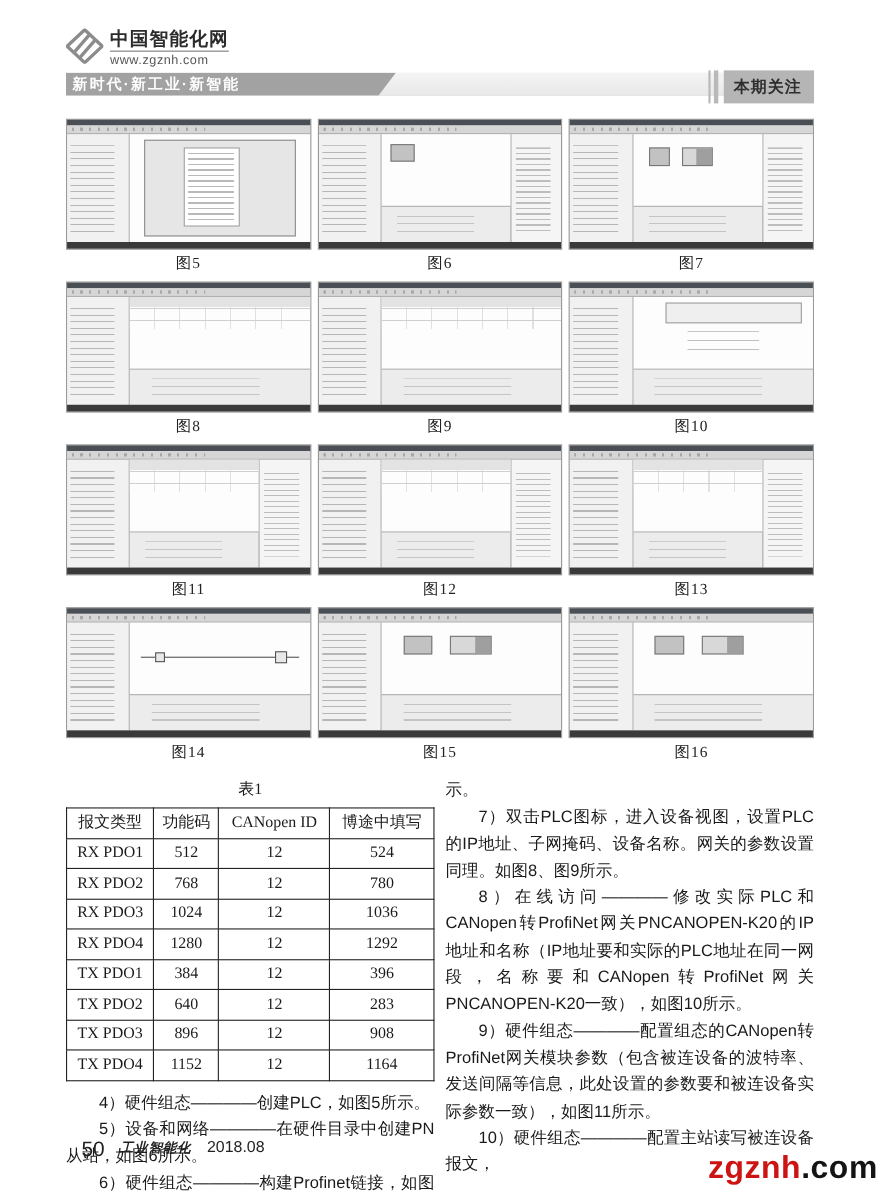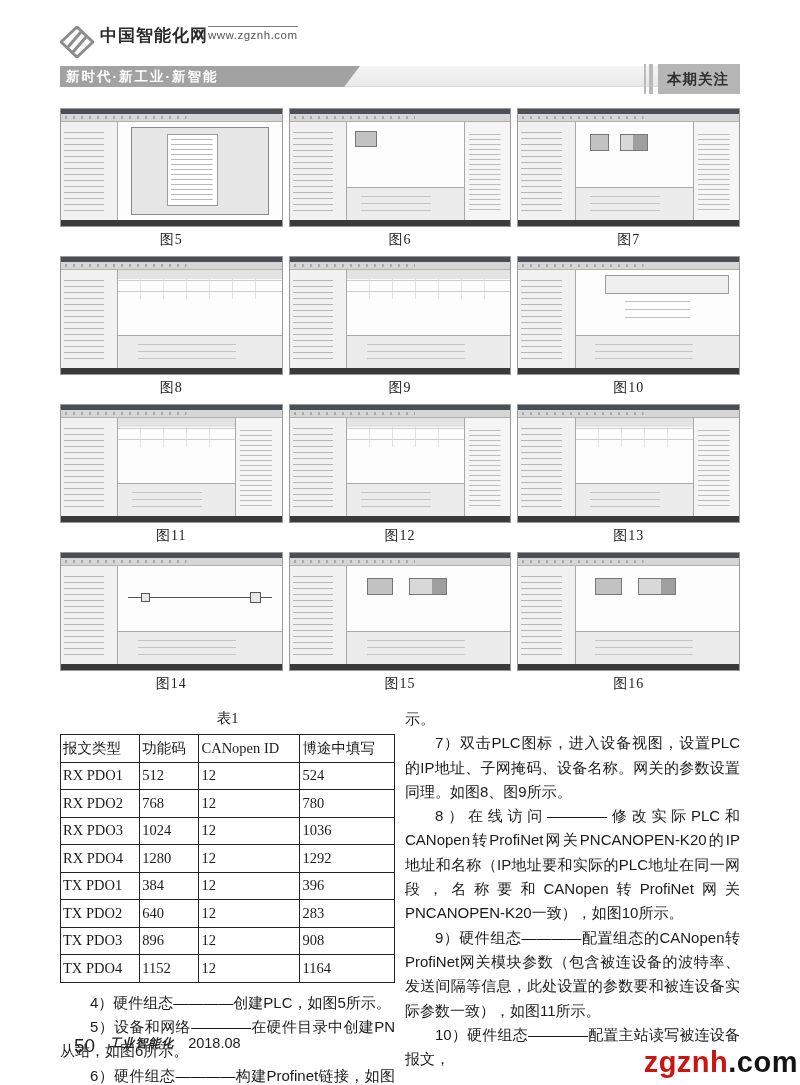--- a/index.html
+++ b/index.html
@@ -4,21 +4,21 @@
 <style>
   * { margin:0; padding:0; box-sizing:border-box; }
   html,body { background:#ffffff; }
   body { font-family:"Liberation Sans","DejaVu Sans",sans-serif; color:#1a1a1a; }
   .page { position:relative; width:800px; height:1085px; background:#fff; overflow:hidden; padding:0 60px; }
 
   
   .hdr { padding-top:26px; }
   .logo-row { display:flex; align-items:flex-start; gap:6px; height:38px; }
   .logo-mark { width:34px; height:32px; }
-  .logo-text { display:flex; flex-direction:row; }
+  .logo-text { display:flex; flex-direction:column; }
   .logo-title { font-size:17px; font-weight:bold; color:#2b2b2b; letter-spacing:1px; line-height:20px; }
   .logo-url { font-size:11.5px; color:#555; border-top:1.5px solid #7a7a7a; line-height:14px; padding-top:1px; letter-spacing:.5px; }
 
   .banner { position:relative; margin-top:2px; height:30px; }
   .banner-strip { position:absolute; left:0; top:0; width:100%; height:21px;
                   background:linear-gradient(#f4f4f4,#e9e9e9); border-bottom:1px solid #dcdcdc; }
   .banner-slogan { position:absolute; left:0; top:0; width:300px; height:21px;
                    background:#a2a2a2; color:#fdfdfd; font-size:13.5px; font-weight:bold;
                    letter-spacing:2px; line-height:21px; padding-left:6px;
                    clip-path:polygon(0 0,100% 0,calc(100% - 16px) 100%,0 100%); }
@@ -79,21 +79,21 @@
              background:repeating-linear-gradient(to bottom,#c0c0c0 0 1px,transparent 1px 8px); }
   .v-ladder .t-canvas::before { content:""; position:absolute; left:6%; right:6%; top:48%; height:1px; background:#555; }
   .v-ladder .t-canvas::after { content:""; position:absolute; left:14%; top:42%; width:7px; height:7px;
              border:1px solid #555; background:#e8e8e8; box-shadow:110px 0 0 #e8e8e8, 110px 0 0 1px #555; }
 
   
   .article { margin-top:14px; display:flex; gap:10px; font-size:15px; line-height:1.62; }
   .col { flex:1; min-width:0; }
   .tbl-caption { text-align:center; font-family:"Liberation Serif","DejaVu Serif",serif; font-size:14.5px; margin-bottom:4px; }
   table { width:100%; border-collapse:collapse; font-family:"Liberation Serif","DejaVu Serif",serif; font-size:14.5px; }
-  th,td { border:1.5px solid #222; text-align:left; padding:1.5px 2px; font-weight:normal; }
+  th,td { border:1.5px solid #222; text-align:center; padding:1.5px 2px; font-weight:normal; }
   .paras { margin-top:8px; }
   .para { text-indent:2em; text-align:justify; }
   .para.no-indent { text-indent:0; }
 
   
   .footer-line { position:absolute; left:74px; bottom:28px; display:flex; align-items:flex-start; gap:14px; }
   .page-num { font-size:19px; color:#222; }
   .mag-name { font-family:"DejaVu Serif","Liberation Serif",serif; font-style:italic; font-weight:bold; font-size:12px; color:#222; letter-spacing:1px; }
   .issue { font-size:14.5px; color:#222; }
   .watermark { position:absolute; right:2px; bottom:6px; font-size:29px; font-weight:bold; letter-spacing:.5px;

